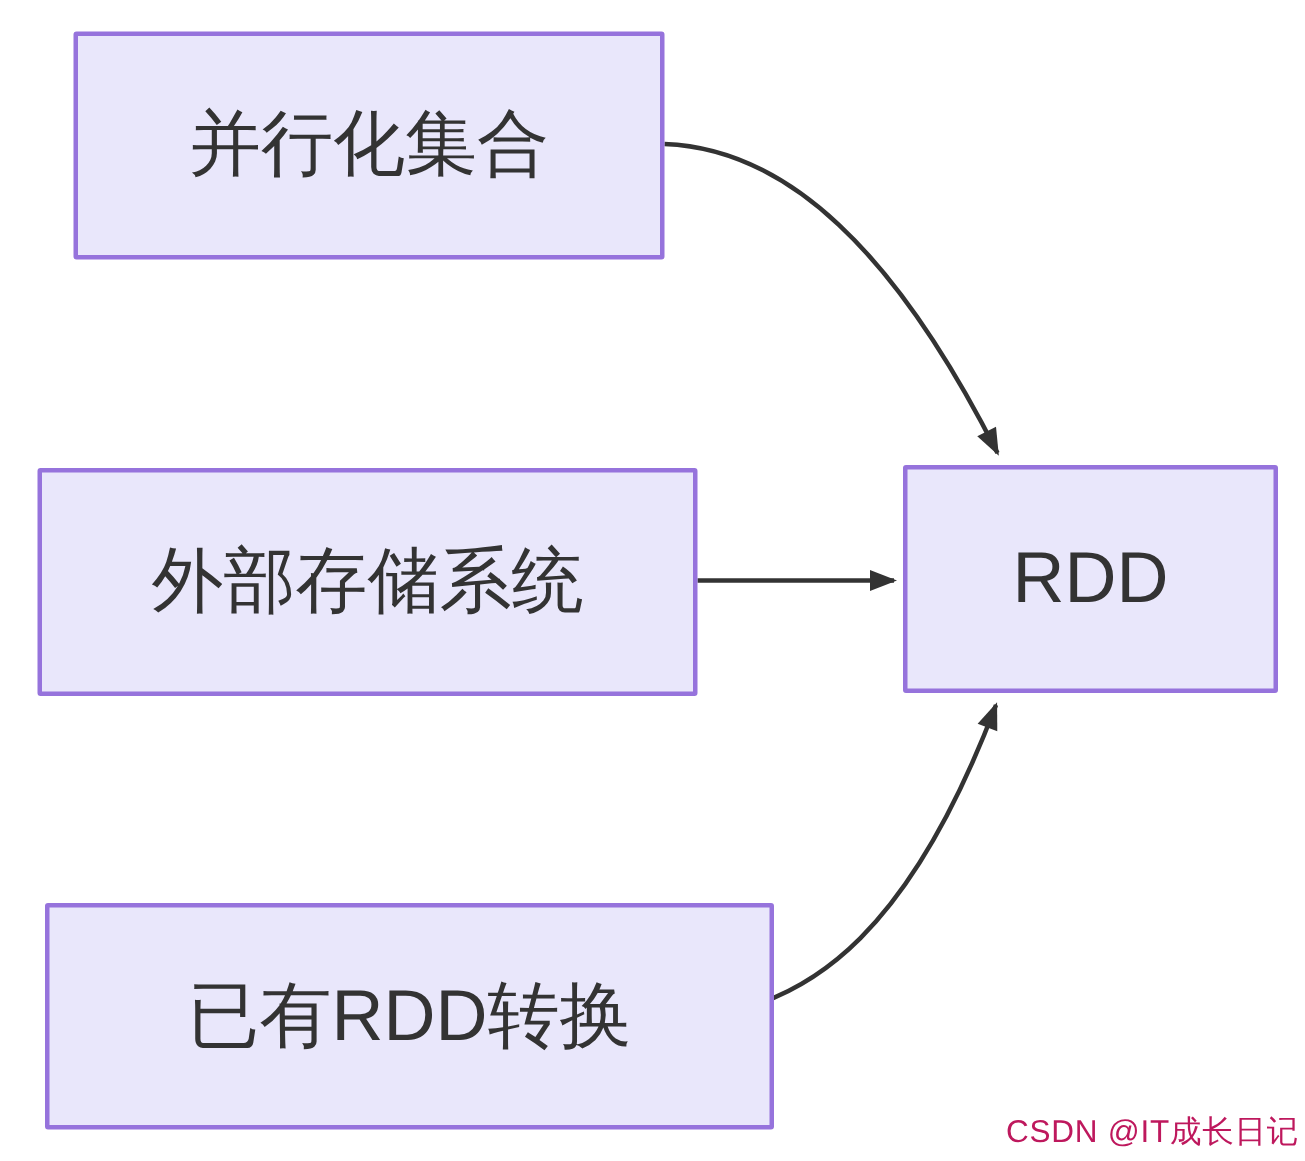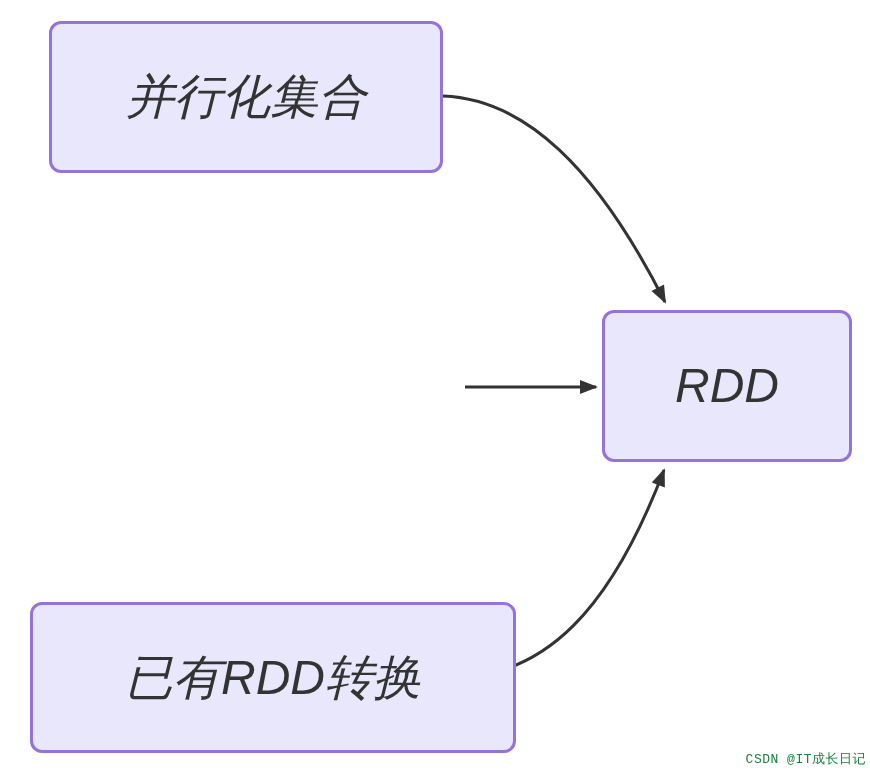--- a/index.html
+++ b/index.html
@@ -21,48 +21,46 @@
     top: 0;
     width: 870px;
     height: 774px;
     pointer-events: none;
   }
   .node {
     position: absolute;
     box-sizing: border-box;
     background: #e9e7fb;
     border: 3px solid #9673dc;
-    border-radius: 12px;
+    border-radius: 2px;
     display: flex;
     align-items: center;
     justify-content: center;
     color: #333333;
     font-size: 48px;
     line-height: 1;
     text-align: center;
     white-space: nowrap;
-    font-style: italic;
   }
   .node-parallel  { left: 49px;  top: 21px;  width: 394px; height: 152px; }
   .node-external  { left: 25px;  top: 312px; width: 440px; height: 152px; }
   .node-existing  { left: 30px;  top: 602px; width: 486px; height: 151px; }
   .node-rdd       { left: 602px; top: 310px; width: 250px; height: 152px; }
   .edge-path {
     fill: none;
     stroke: #333333;
     stroke-width: 3px;
   }
   .watermark {
     position: absolute;
     right: 4px;
     bottom: 6px;
-    font-size: 13px;
-    color: #15803d;
+    font-size: 21px;
+    color: #be185d;
     letter-spacing: 0.5px;
-    font-family: Liberation Mono, monospace;
   }
 </style>
 </head>
 <body>
 
 <div class="canvas">
 
   <svg class="edges" viewBox="0 0 870 774" xmlns="http://www.w3.org/2000/svg">
     <defs>
       <marker id="arrowhead" markerUnits="userSpaceOnUse" markerWidth="22" markerHeight="18" refX="18" refY="9" orient="auto">
@@ -71,20 +69,23 @@
     </defs>
     <path class="edge-path" d="M 443 96 C 525 99, 597 168, 665 302" marker-end="url(#arrowhead)"></path>
     <path class="edge-path" d="M 465 387 L 596 387" marker-end="url(#arrowhead)"></path>
     <path class="edge-path" d="M 460 678 C 545 673, 610 612, 664 470" marker-end="url(#arrowhead)"></path>
   </svg>
 
   <div class="node node-parallel">
     <span>并行化集合</span>
   </div>
 
+  <div class="node node-external">
+    <span>外部存储系统</span>
+  </div>
 
   <div class="node node-existing">
     <span>已有RDD转换</span>
   </div>
 
   <div class="node node-rdd">
     <span>RDD</span>
   </div>
 
   <div class="watermark">CSDN @IT成长日记</div>

